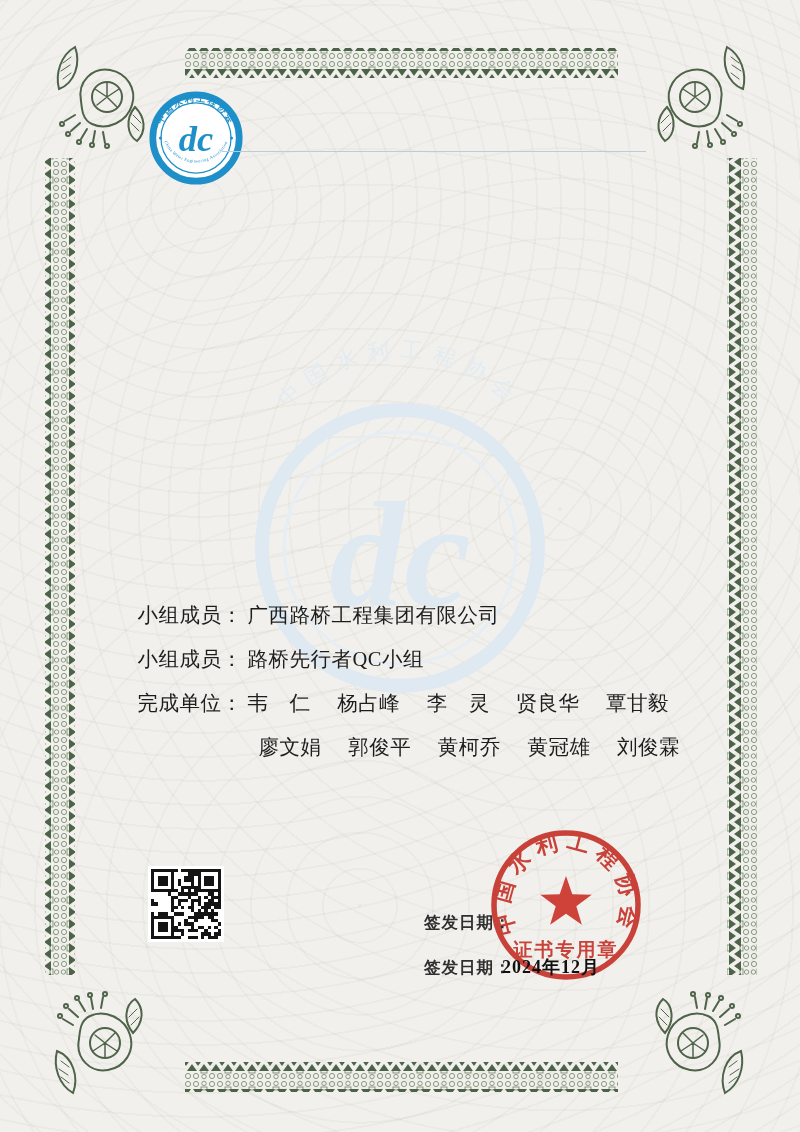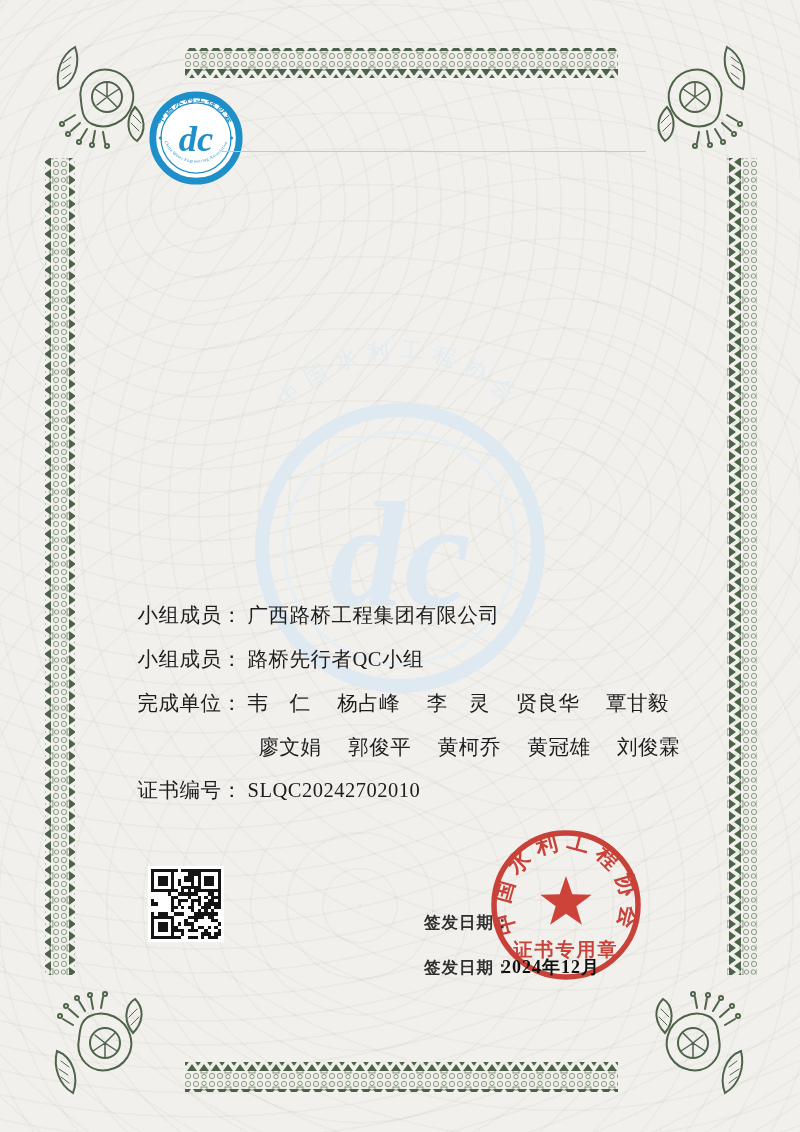--- a/index.html
+++ b/index.html
@@ -138,23 +138,20 @@
     <span class="lbl">小组成员：</span><span class="val">广西路桥工程集团有限公司</span>
   </div>
   <div class="abs field f2">
     <span class="lbl">小组成员：</span><span class="val">路桥先行者QC小组</span>
   </div>
   <div class="abs field f3">
     <span class="lbl">完成单位：</span><span class="val">韦　仁　 杨占峰　 李　灵　 贤良华　 覃甘毅</span>
   </div>
   <div class="abs field f4">
     <span class="val">廖文娟　 郭俊平　 黄柯乔　 黄冠雄　 刘俊霖</span>
-  </div>
-  <div class="abs field f5">
-    <span class="lbl">证书编号：</span><span class="val">SLQC20242702010</span>
   </div>
 
   <div class="abs qr">
       <i style="grid-area:1/1"></i>
       <i style="grid-area:1/2"></i>
       <i style="grid-area:1/3"></i>
       <i style="grid-area:1/4"></i>
       <i style="grid-area:1/5"></i>
       <i style="grid-area:1/6"></i>
       <i style="grid-area:1/7"></i>

